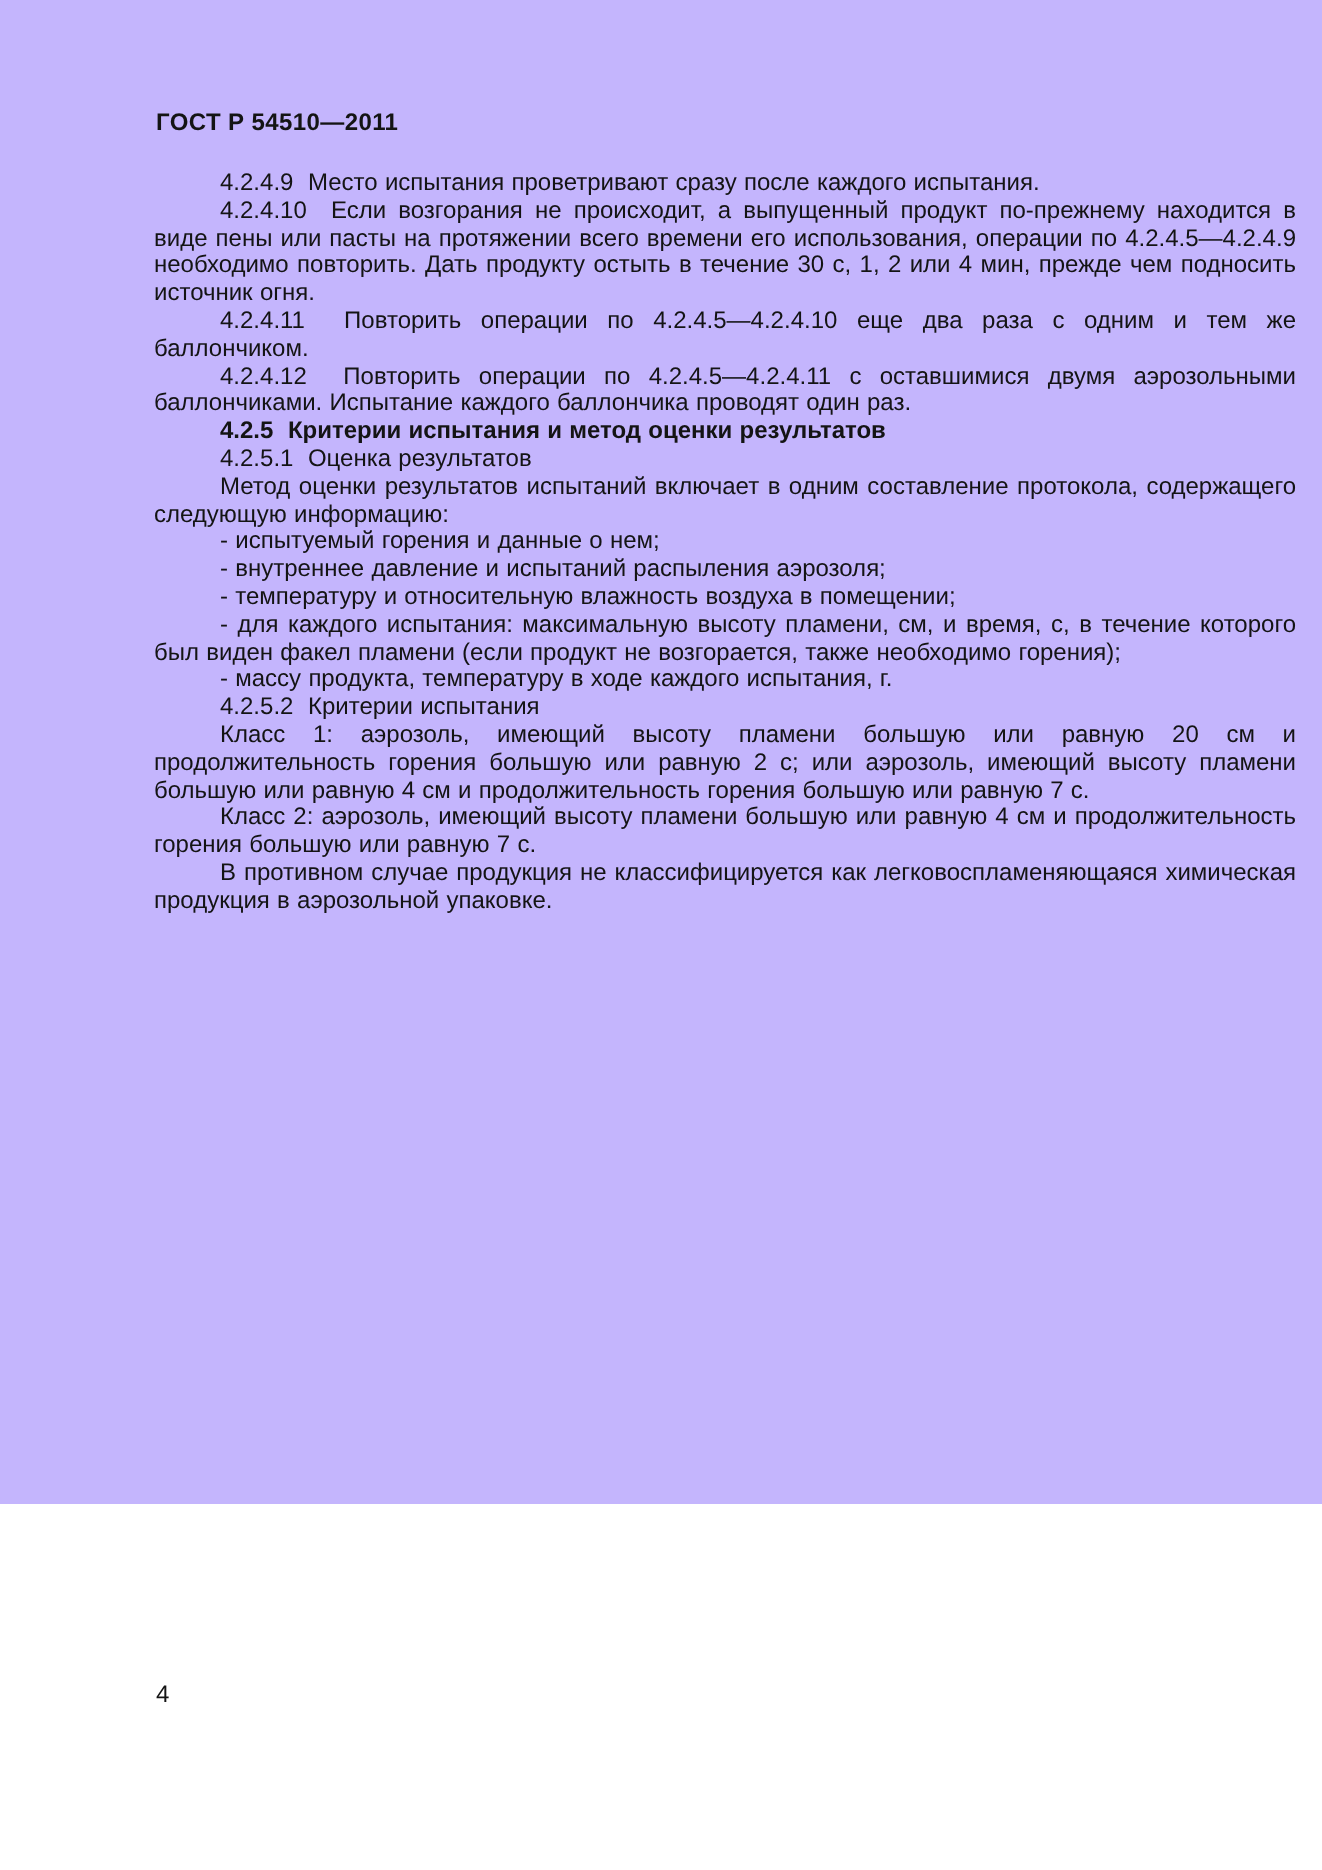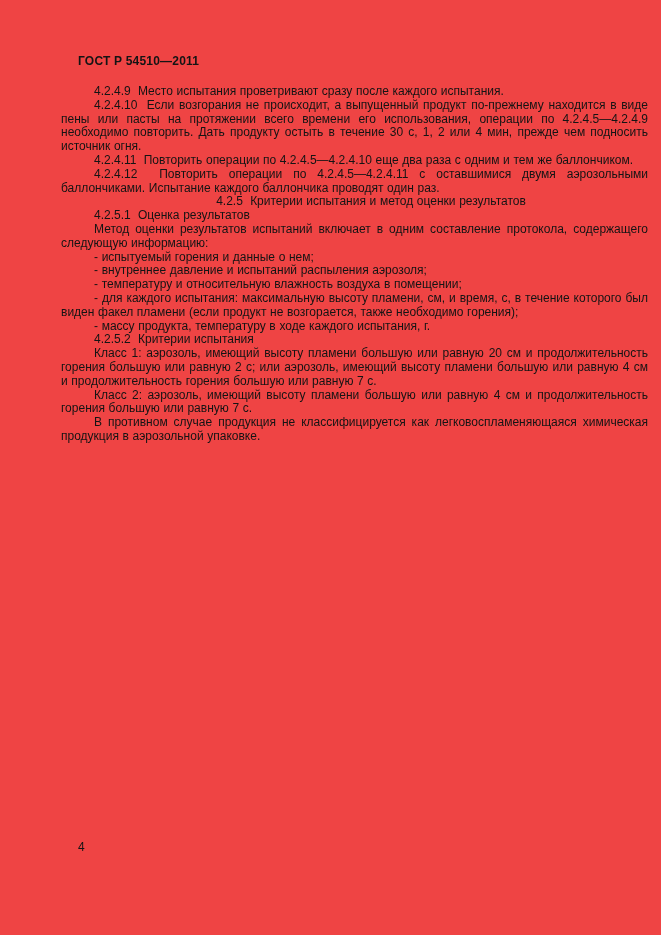--- a/index.html
+++ b/index.html
@@ -7,22 +7,22 @@
     width: 661px;
     height: 935px;
     background: #ffffff;
     font-family: "Liberation Sans", sans-serif;
     color: #141414;
     overflow: hidden;
   }
   .page {
     position: relative;
     width: 661px;
-    height: 935px;
-    background: #ef4444;
+    height: 752px;
+    background: #c4b5fd;
   }
   .doc-header {
     position: absolute;
     left: 78px;
     top: 54px;
     font-size: 12px;
     font-weight: bold;
     letter-spacing: 0.2px;
     white-space: nowrap;
   }
@@ -31,24 +31,25 @@
     left: 61px;
     top: 85px;
     width: 587px;
   }
   .para {
     font-size: 12px;
     line-height: 13.8px;
     text-align: justify;
     text-indent: 33px;
     word-spacing: 0.3px;
+    margin-left: 16px;
   }
   .para.bold {
-    font-weight: normal;
-    text-align: center;
+    font-weight: bold;
+    text-align: left;
   }
   .page-number {
     position: absolute;
     left: 78px;
     top: 840px;
     font-size: 12px;
   }
 </style>
 </head>
 <body>

